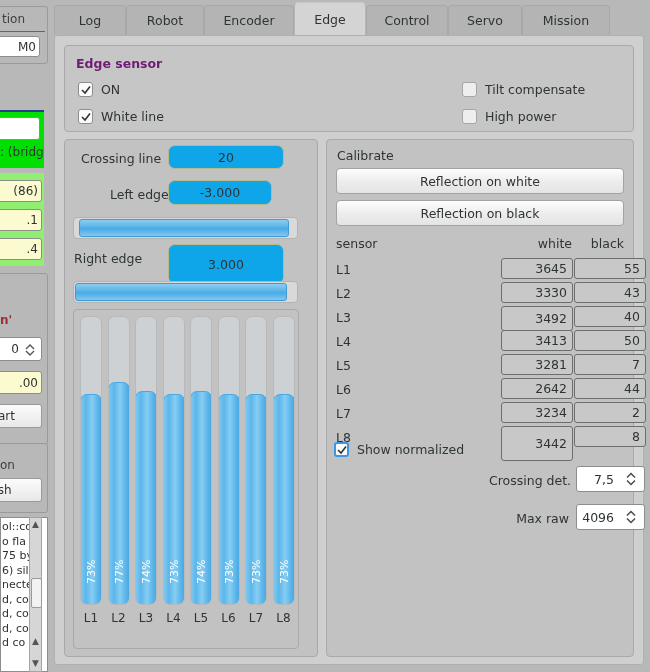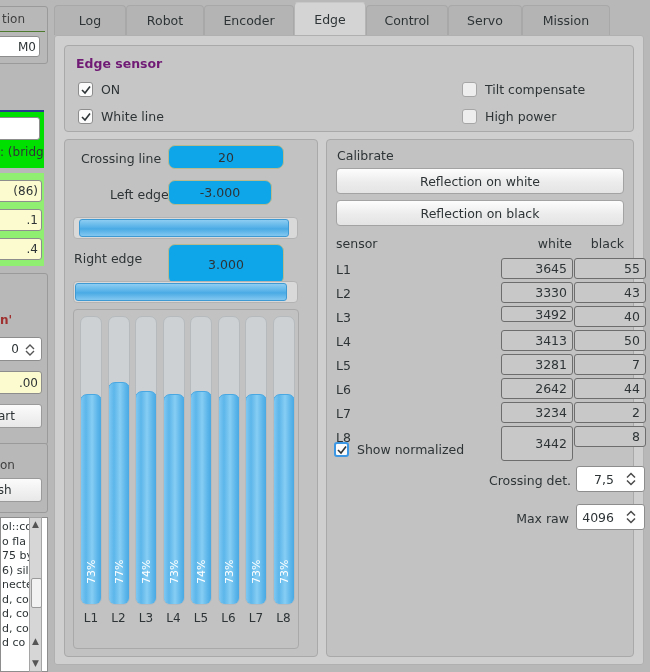--- a/index.html
+++ b/index.html
@@ -413,21 +413,21 @@
       <div class="thead" style="left:520px; top:200px; width:49px; text-align:right;">black</div>
 
       <div id="cal-rows">
           <div class="srow" style="left: 281px; top: 226px;">L1</div>
           <div class="tentry" style="left: 446px; top: 222px; width: 72px; height: 21px;">3645</div>
           <div class="tentry" style="left: 519px; top: 222px; width: 72px; height: 21px;">55</div>
           <div class="srow" style="left: 281px; top: 250px;">L2</div>
           <div class="tentry" style="left: 446px; top: 246px; width: 72px; height: 21px;">3330</div>
           <div class="tentry" style="left: 519px; top: 246px; width: 72px; height: 21px;">43</div>
           <div class="srow" style="left: 281px; top: 274px;">L3</div>
-          <div class="tentry" style="left: 446px; top: 270px; width: 72px; height: 16px;">3492</div>
+          <div class="tentry" style="left: 446px; top: 270px; width: 72px; height: 25px;">3492</div>
           <div class="tentry" style="left: 519px; top: 270px; width: 72px; height: 21px;">40</div>
           <div class="srow" style="left: 281px; top: 298px;">L4</div>
           <div class="tentry" style="left: 446px; top: 294px; width: 72px; height: 21px;">3413</div>
           <div class="tentry" style="left: 519px; top: 294px; width: 72px; height: 21px;">50</div>
           <div class="srow" style="left: 281px; top: 322px;">L5</div>
           <div class="tentry" style="left: 446px; top: 318px; width: 72px; height: 21px;">3281</div>
           <div class="tentry" style="left: 519px; top: 318px; width: 72px; height: 21px;">7</div>
           <div class="srow" style="left: 281px; top: 346px;">L6</div>
           <div class="tentry" style="left: 446px; top: 342px; width: 72px; height: 21px;">2642</div>
           <div class="tentry" style="left: 519px; top: 342px; width: 72px; height: 21px;">44</div>

